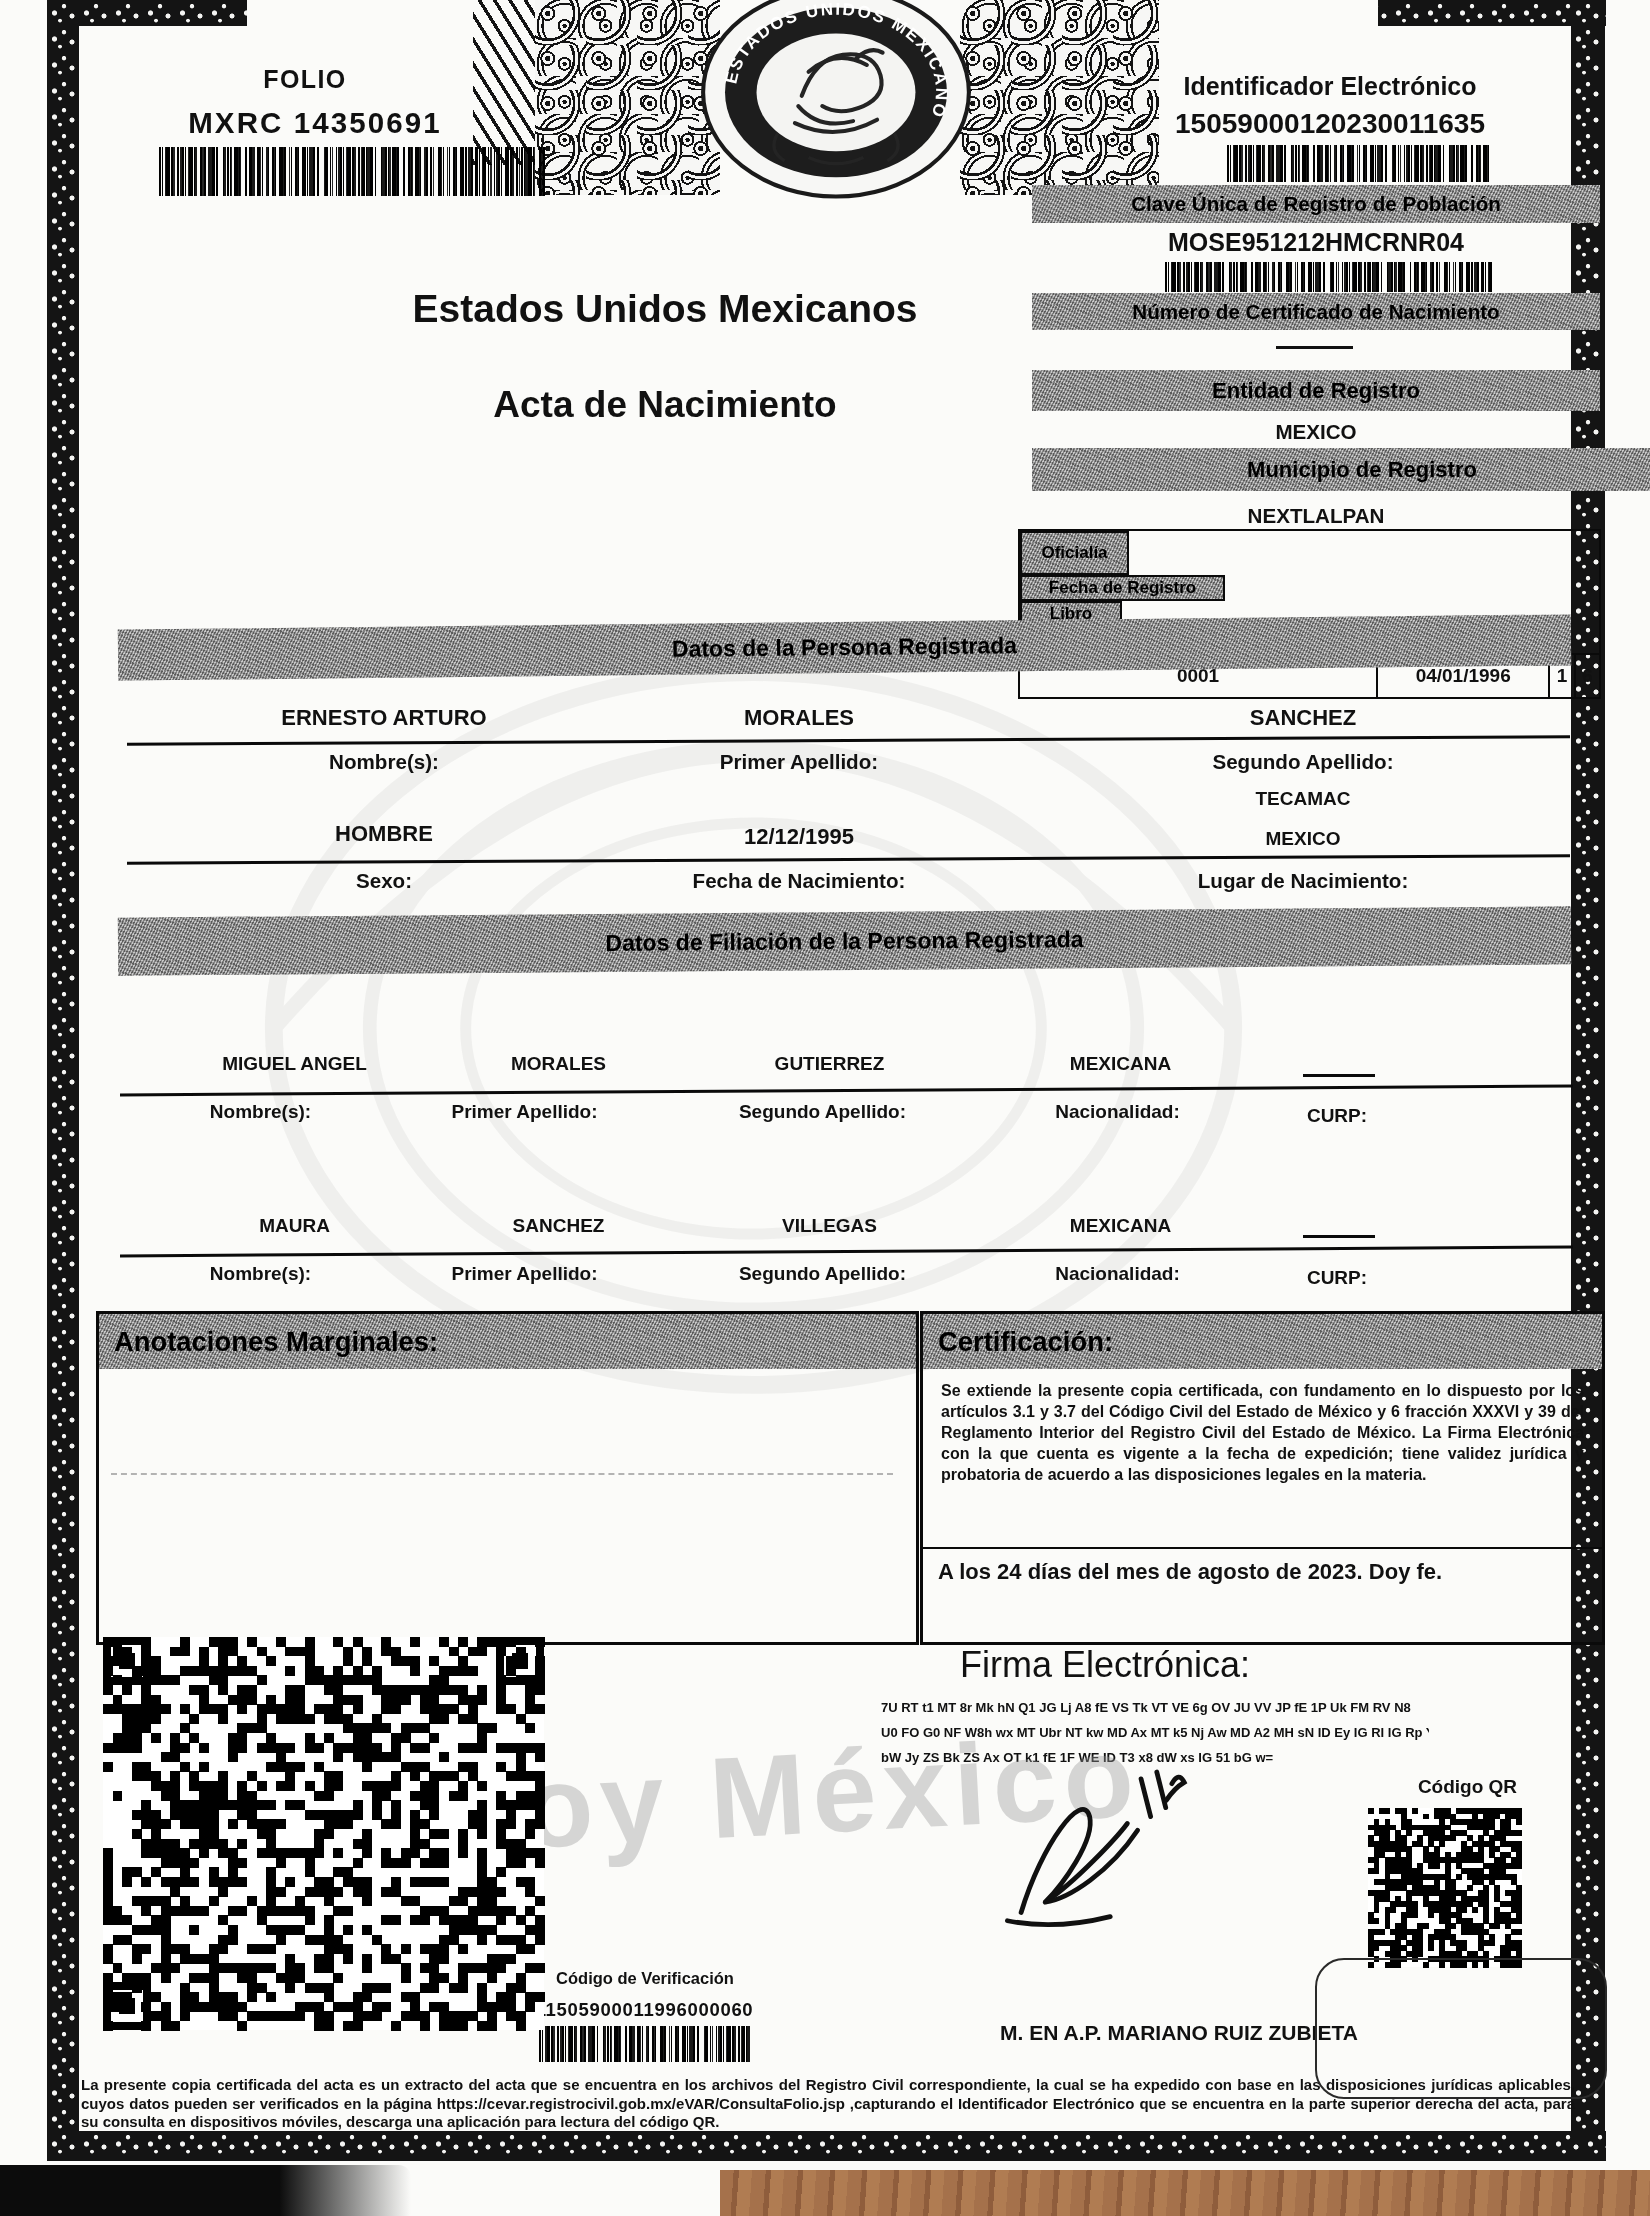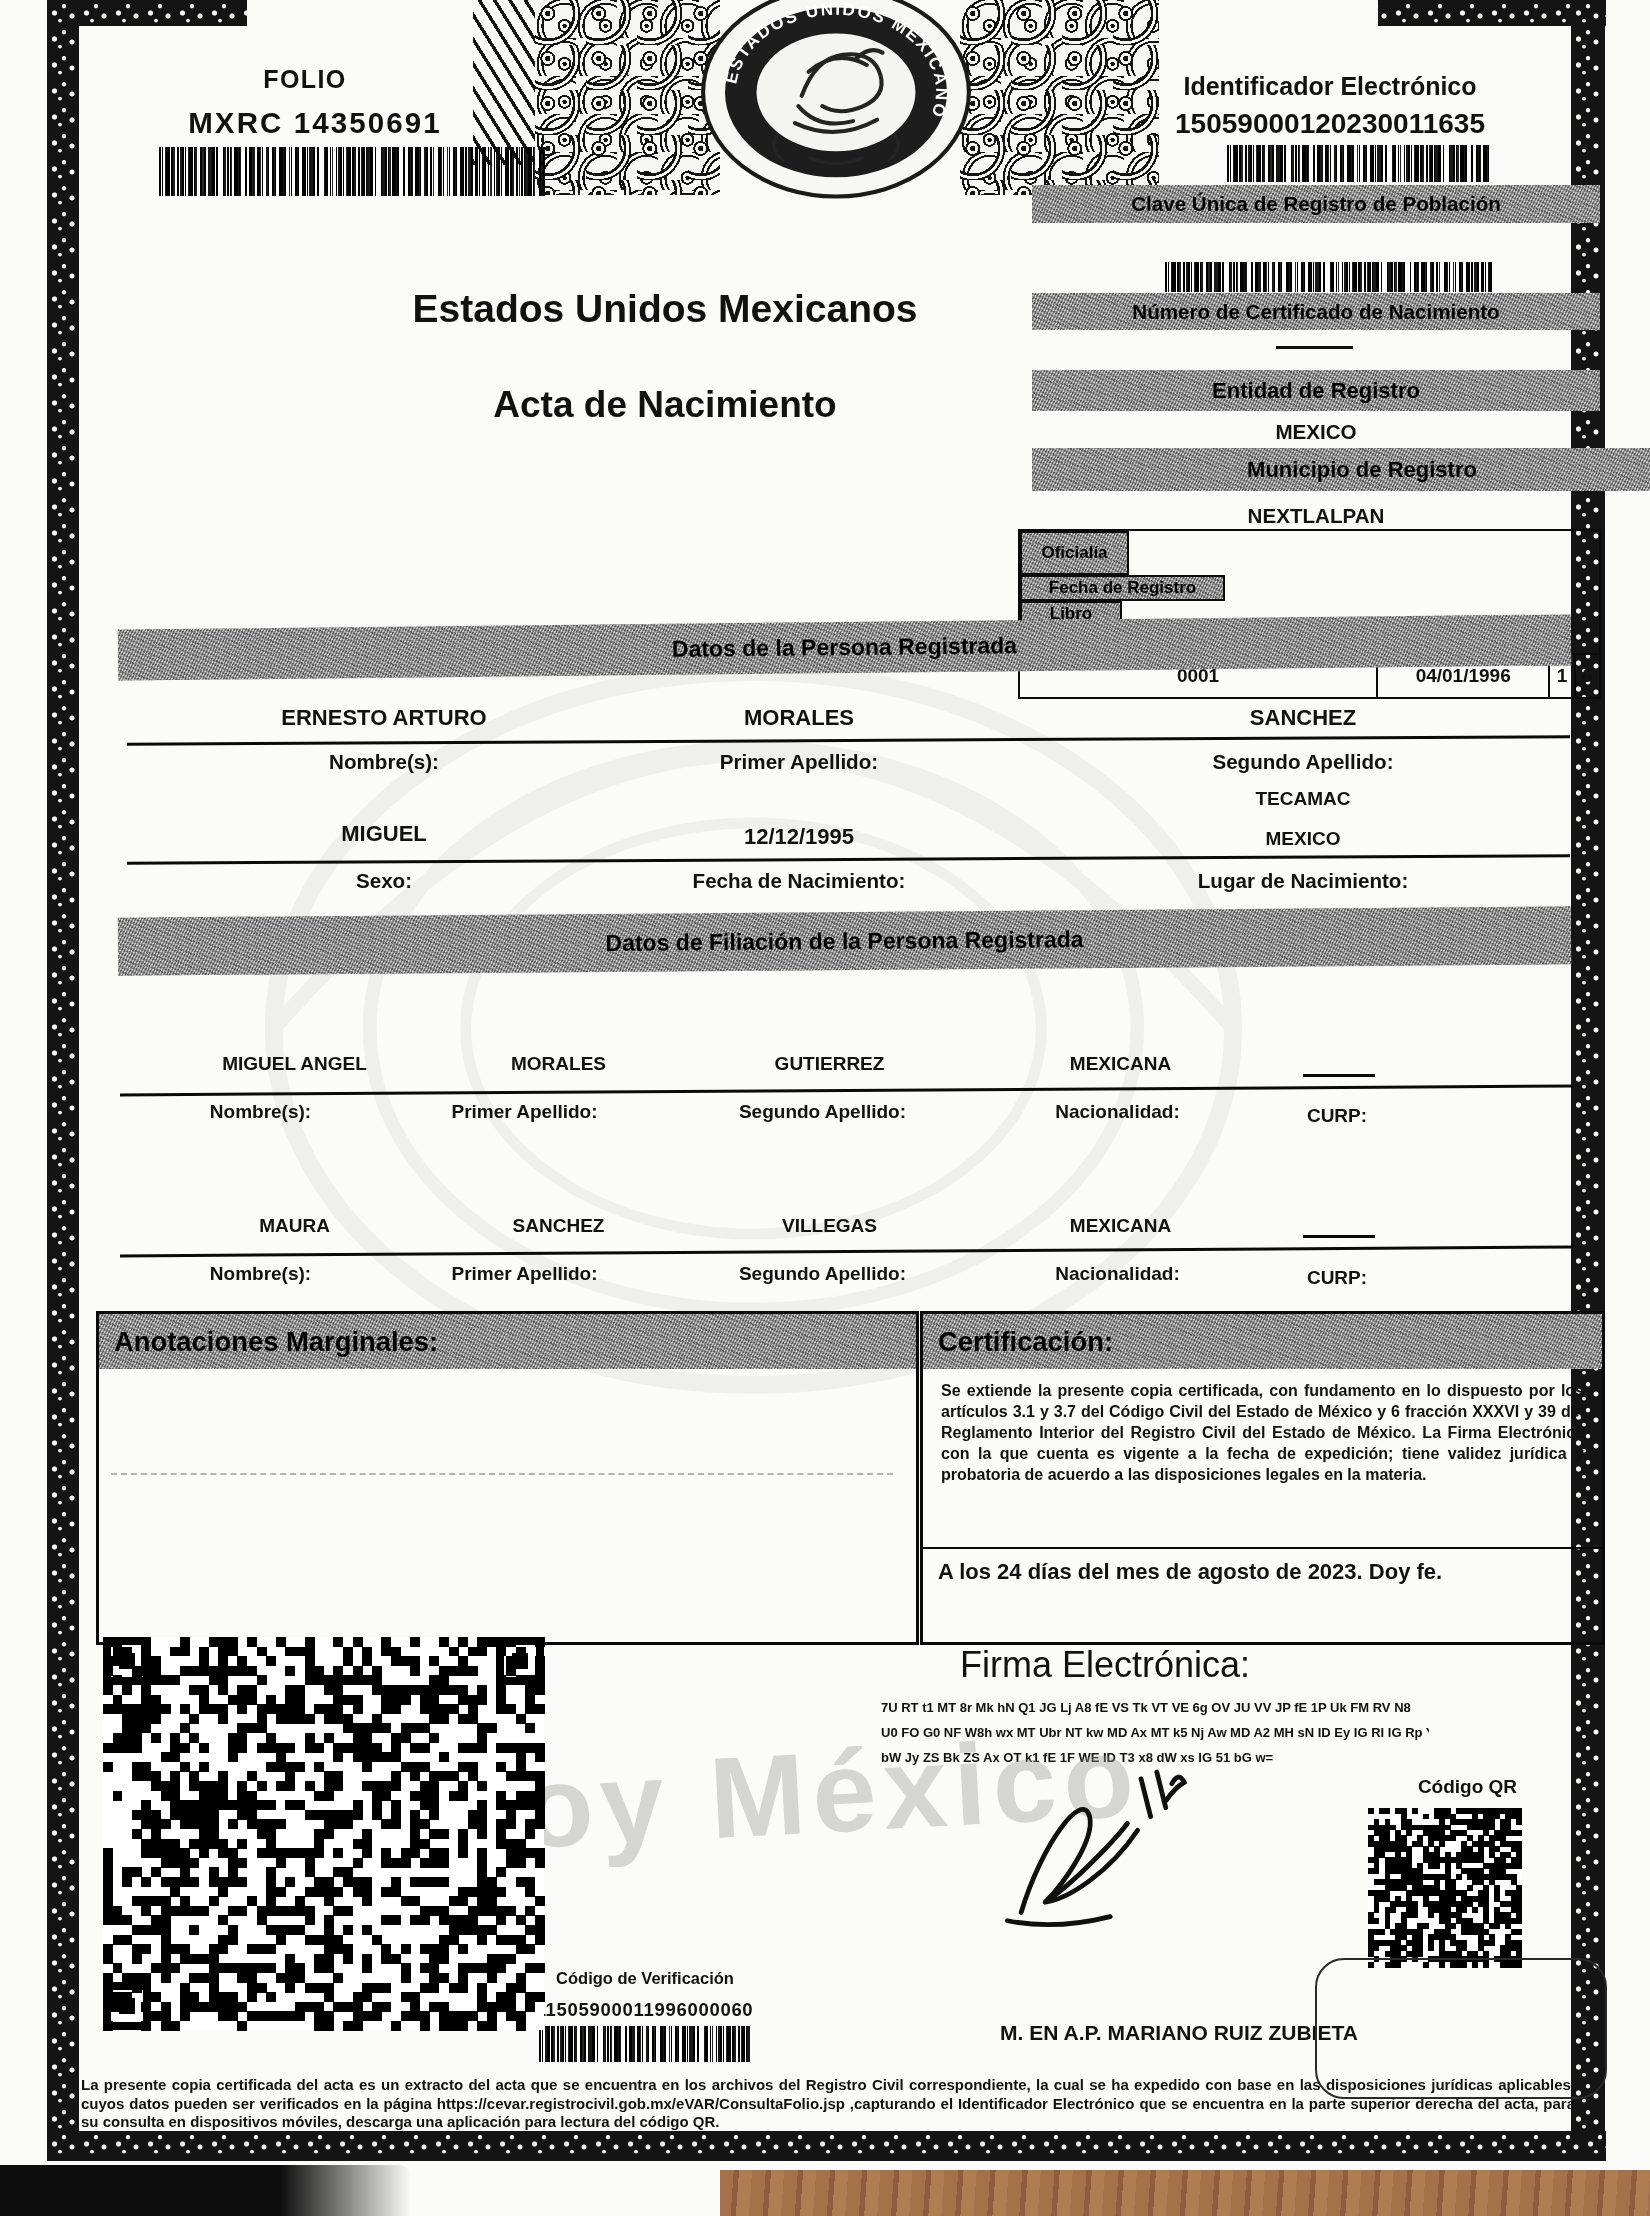--- a/index.html
+++ b/index.html
@@ -102,20 +102,21 @@
   <div class="abs ctr" style="left:123px;top:106px;width:384px;font-size:29.5px;font-weight:700;letter-spacing:2.1px;">MXRC 14350691</div>
   <div class="abs barcode" style="left:159px;top:147px;width:388px;height:49px;"></div>
 
   <div class="abs ctr" style="left:1138px;top:72px;width:384px;font-size:25px;font-weight:700;">Identificador Electrónico</div>
   <div class="abs ctr" style="left:1138px;top:108px;width:384px;font-size:28px;font-weight:700;">15059000120230011635</div>
   <div class="abs barcode" style="left:1227px;top:145px;width:263px;height:37px;"></div>
 
   <div class="abs band" style="left:1032px;top:185px;width:568px;height:38px;font-size:20.6px;">
     <span>Clave Única de Registro de Población</span>
   </div>
+  <div class="abs ctr" style="left:1032px;top:228px;width:568px;font-size:25px;font-weight:700;">MOSE951212HMCRNR04</div>
   <div class="abs barcode" style="left:1165px;top:262px;width:328px;height:30px;"></div>
 
   <div class="abs band" style="left:1032px;top:293px;width:568px;height:37px;font-size:20.6px;">
     <span>Número de Certificado de Nacimiento</span>
   </div>
   <div class="abs" style="left:1276px;top:346px;width:77px;height:3.4px;background:#111;"></div>
 
   <div class="abs ctr" style="left:343px;top:287px;width:644px;font-size:39px;font-weight:700;">Estados Unidos Mexicanos</div>
   <div class="abs band" style="left:1032px;top:370px;width:568px;height:41px;font-size:22px;">
     <span>Entidad de Registro</span>
@@ -151,21 +152,21 @@
 
   <div class="abs ctr val" style="left:192px;top:705px;width:384px;font-size:22px;">ERNESTO ARTURO</div>
   <div class="abs ctr val" style="left:607px;top:705px;width:384px;font-size:22px;">MORALES</div>
   <div class="abs ctr val" style="left:1111px;top:705px;width:384px;font-size:22px;">SANCHEZ</div>
   <div class="abs thickline" style="left:127px;top:739px;width:1443px;transform:rotate(-0.3deg);"></div>
   <div class="abs ctr lbl" style="left:192px;top:750px;width:384px;font-size:20.6px;">Nombre(s):</div>
   <div class="abs ctr lbl" style="left:607px;top:750px;width:384px;font-size:20.6px;">Primer Apellido:</div>
   <div class="abs ctr lbl" style="left:1111px;top:750px;width:384px;font-size:20.6px;">Segundo Apellido:</div>
 
   <div class="abs ctr val" style="left:1111px;top:788px;width:384px;font-size:19px;">TECAMAC</div>
-  <div class="abs ctr val" style="left:192px;top:821px;width:384px;font-size:22px;">MIGUEL</div>
+  <div class="abs ctr val" style="left:192px;top:821px;width:384px;font-size:22px;">HOMBRE</div>
   <div class="abs ctr val" style="left:607px;top:824px;width:384px;font-size:22px;">12/12/1995</div>
   <div class="abs ctr val" style="left:1111px;top:828px;width:384px;font-size:19px;">MEXICO</div>
   <div class="abs thickline" style="left:127px;top:858px;width:1443px;transform:rotate(-0.3deg);"></div>
   <div class="abs ctr lbl" style="left:192px;top:869px;width:384px;font-size:20.6px;">Sexo:</div>
   <div class="abs ctr lbl" style="left:607px;top:869px;width:384px;font-size:20.6px;">Fecha de Nacimiento:</div>
   <div class="abs ctr lbl" style="left:1111px;top:869px;width:384px;font-size:20.6px;">Lugar de Nacimiento:</div>
 
   <div class="abs band" style="left:118px;top:912px;width:1453px;height:58px;font-size:23px;transform:rotate(-0.45deg);">
     <span>Datos de Filiación de la Persona Registrada</span>
   </div>

